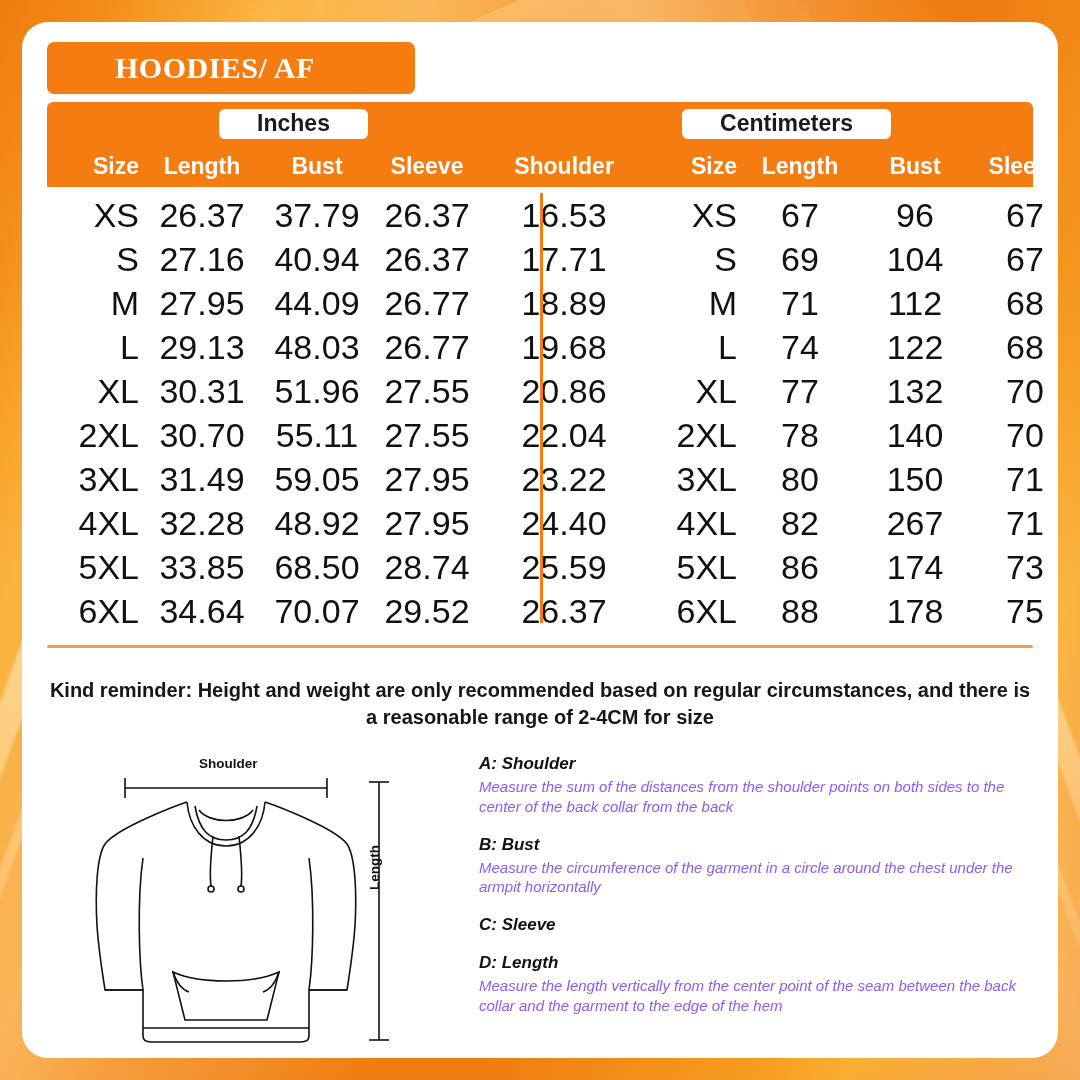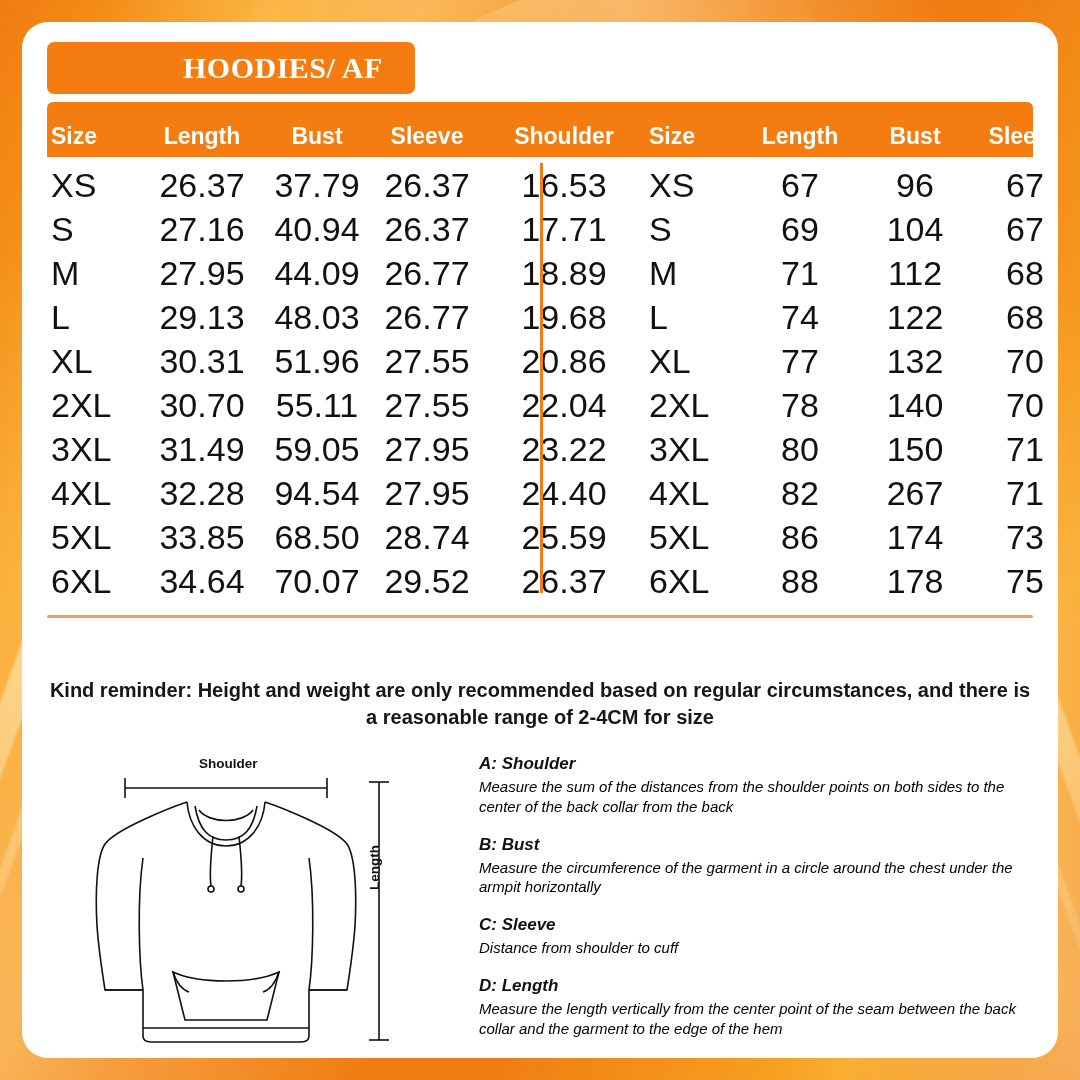--- a/index.html
+++ b/index.html
@@ -58,22 +58,21 @@
     background: #f57c10;
     border-radius: 7px;
     display: flex; align-items: center;
   }
   .title-text {
     color: #ffffff;
     font-family: "Liberation Serif", serif;
     font-weight: bold;
     font-size: 30px;
     letter-spacing: .5px;
-    padding-left: 92px;
-    margin-left: 44px;
+    padding-left: 68px;
   }
 
   
   .table-zone {
     position: absolute;
     left: 25px; top: 80px;
     width: 986px;
   }
   .header-block {
     background: #f57c10;
@@ -108,21 +107,21 @@
     margin-top: 6px;
   }
   .half {
     display: flex;
     flex: 1 1 50%;
     align-items: center;
   }
   .half.left { padding-left: 4px; }
   .half.right { padding-left: 6px; }
 
-  .c-size     { width: 88px;  text-align: left; }
+  .c-size     { width: 88px;  text-align: right; }
   .c-length   { width: 126px; text-align: center; }
   .c-bust     { width: 104px; text-align: center; }
   .c-sleeve   { width: 116px; text-align: center; }
   .c-shoulder { width: 158px; text-align: center; }
 
   .body-rows { position: relative; padding-top: 6px; }
   .divider {
     position: absolute;
     left: 493px; top: 6px;
     width: 3px; height: 430px;
@@ -193,21 +192,21 @@
   }
   .def { margin-bottom: 18px; }
   .def-title {
     font-size: 17px;
     font-weight: bold;
     color: #111;
     margin-bottom: 3px;
   }
   .def-text {
     font-size: 15px;
-    color: #000000;
+    color: #8b5cf6;
     line-height: 1.32;
   }
 </style>
 </head>
 <body>
 
 <div class="bg-wrap">
   <div class="bg-stripe" style="left:60px;top:-60px;width:26px;height:1200px;transform:rotate(20deg);"></div>
   <div class="bg-stripe" style="left:120px;top:-60px;width:10px;height:1200px;transform:rotate(20deg);"></div>
   <div class="bg-stripe" style="right:80px;top:-60px;width:22px;height:1200px;transform:rotate(-20deg);"></div>
@@ -216,20 +215,28 @@
 
 <div class="card">
 
   <div class="title-bar">
     <span class="title-text">HOODIES/ AF</span>
   </div>
 
   <div class="table-zone">
 
     <div class="header-block">
+      <div class="unit-row">
+        <div class="unit-half">
+          <span class="unit-pill">Inches</span>
+        </div>
+        <div class="unit-half">
+          <span class="unit-pill">Centimeters</span>
+        </div>
+      </div>
 
       <div class="col-head">
         <div class="half left">
           <div class="c-size">Size</div>
           <div class="c-length">Length</div>
           <div class="c-bust">Bust</div>
           <div class="c-sleeve">Sleeve</div>
           <div class="c-shoulder">Shoulder</div>
         </div>
         <div class="half right">
@@ -361,21 +368,21 @@
           <div class="c-bust">150</div>
           <div class="c-sleeve">71</div>
 
         </div>
       </div>
 
       <div class="row">
         <div class="half left">
           <div class="c-size">4XL</div>
           <div class="c-length">32.28</div>
-          <div class="c-bust">94.54</div>
+          <div class="c-bust">48.92</div>
           <div class="c-sleeve">27.95</div>
           <div class="c-shoulder">24.40</div>
         </div>
         <div class="half right">
           <div class="c-size">4XL</div>
           <div class="c-length">82</div>
           <div class="c-bust">267</div>
           <div class="c-sleeve">71</div>
 
         </div>
@@ -471,21 +478,20 @@
       <div class="def">
         <div class="def-title">A: Shoulder</div>
         <div class="def-text">Measure the sum of the distances from the shoulder points on both sides to the center of the back collar from the back</div>
       </div>
       <div class="def">
         <div class="def-title">B: Bust</div>
         <div class="def-text">Measure the circumference of the garment in a circle around the chest under the armpit horizontally</div>
       </div>
       <div class="def">
         <div class="def-title">C: Sleeve</div>
-        <div class="def-text">Distance from shoulder to cuff</div>
       </div>
       <div class="def">
         <div class="def-title">D: Length</div>
         <div class="def-text">Measure the length vertically from the center point of the seam between the back collar and the garment to the edge of the hem</div>
       </div>
     </div>
   </div>
 
 </div>
 

